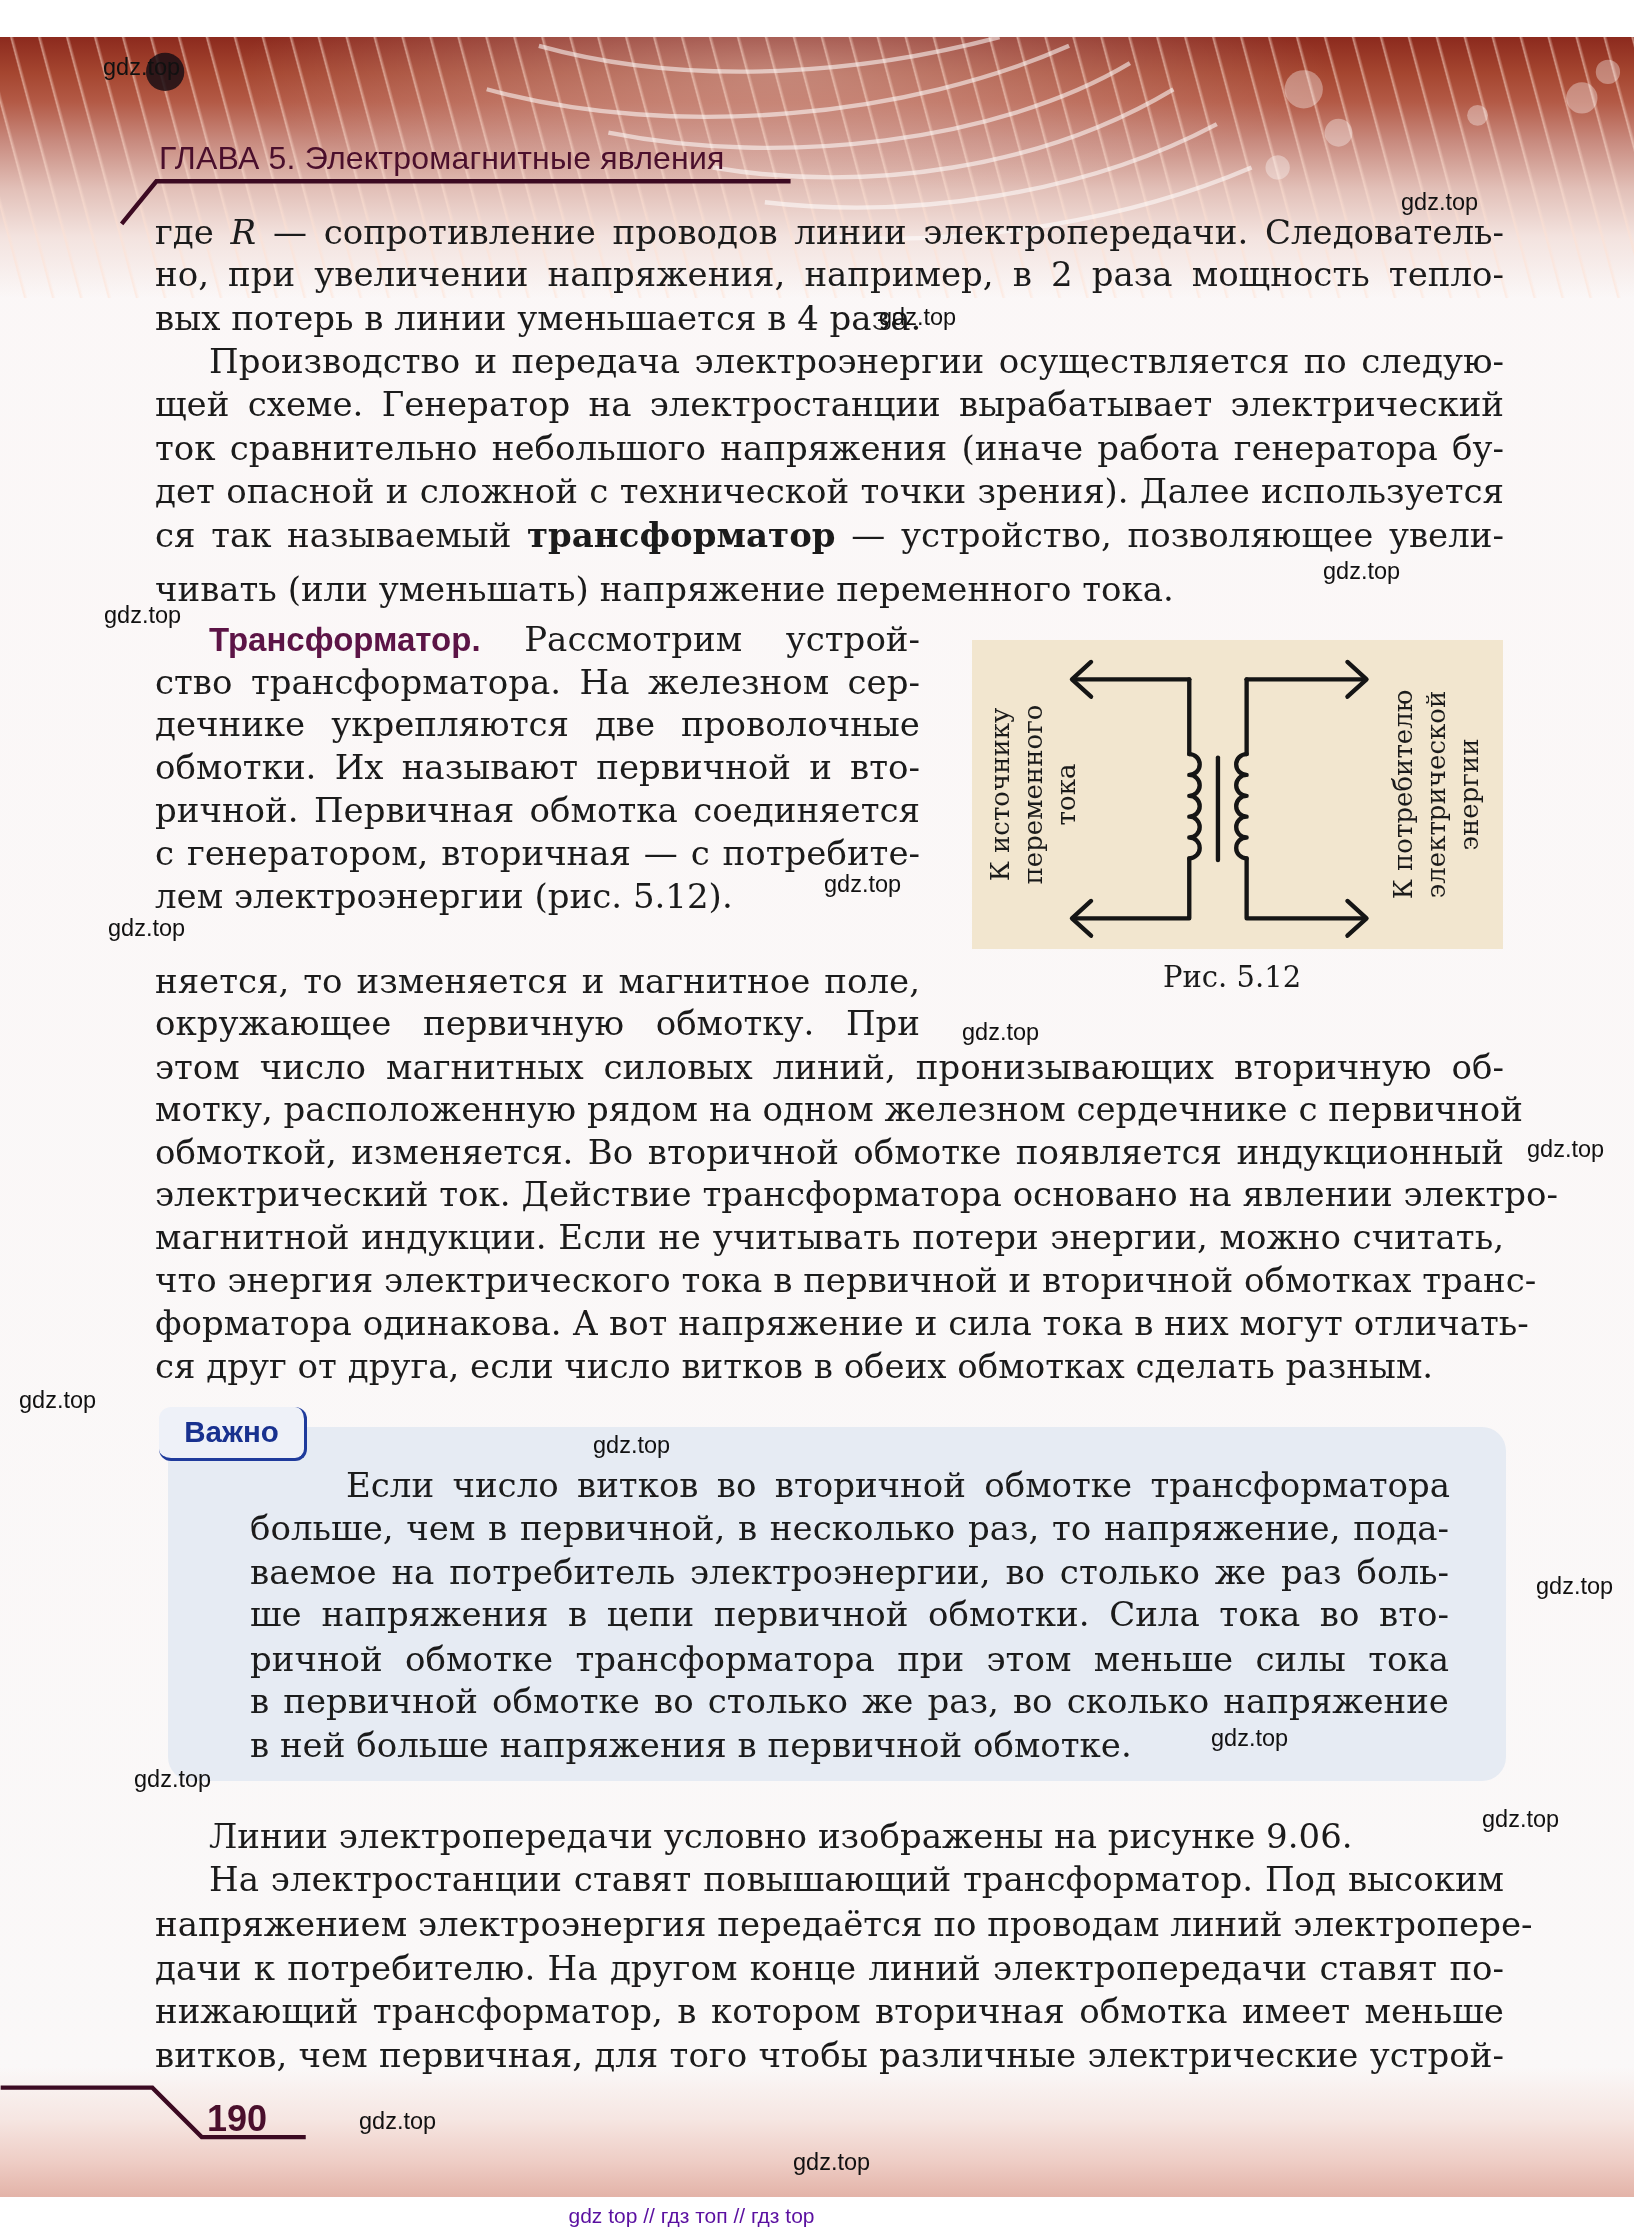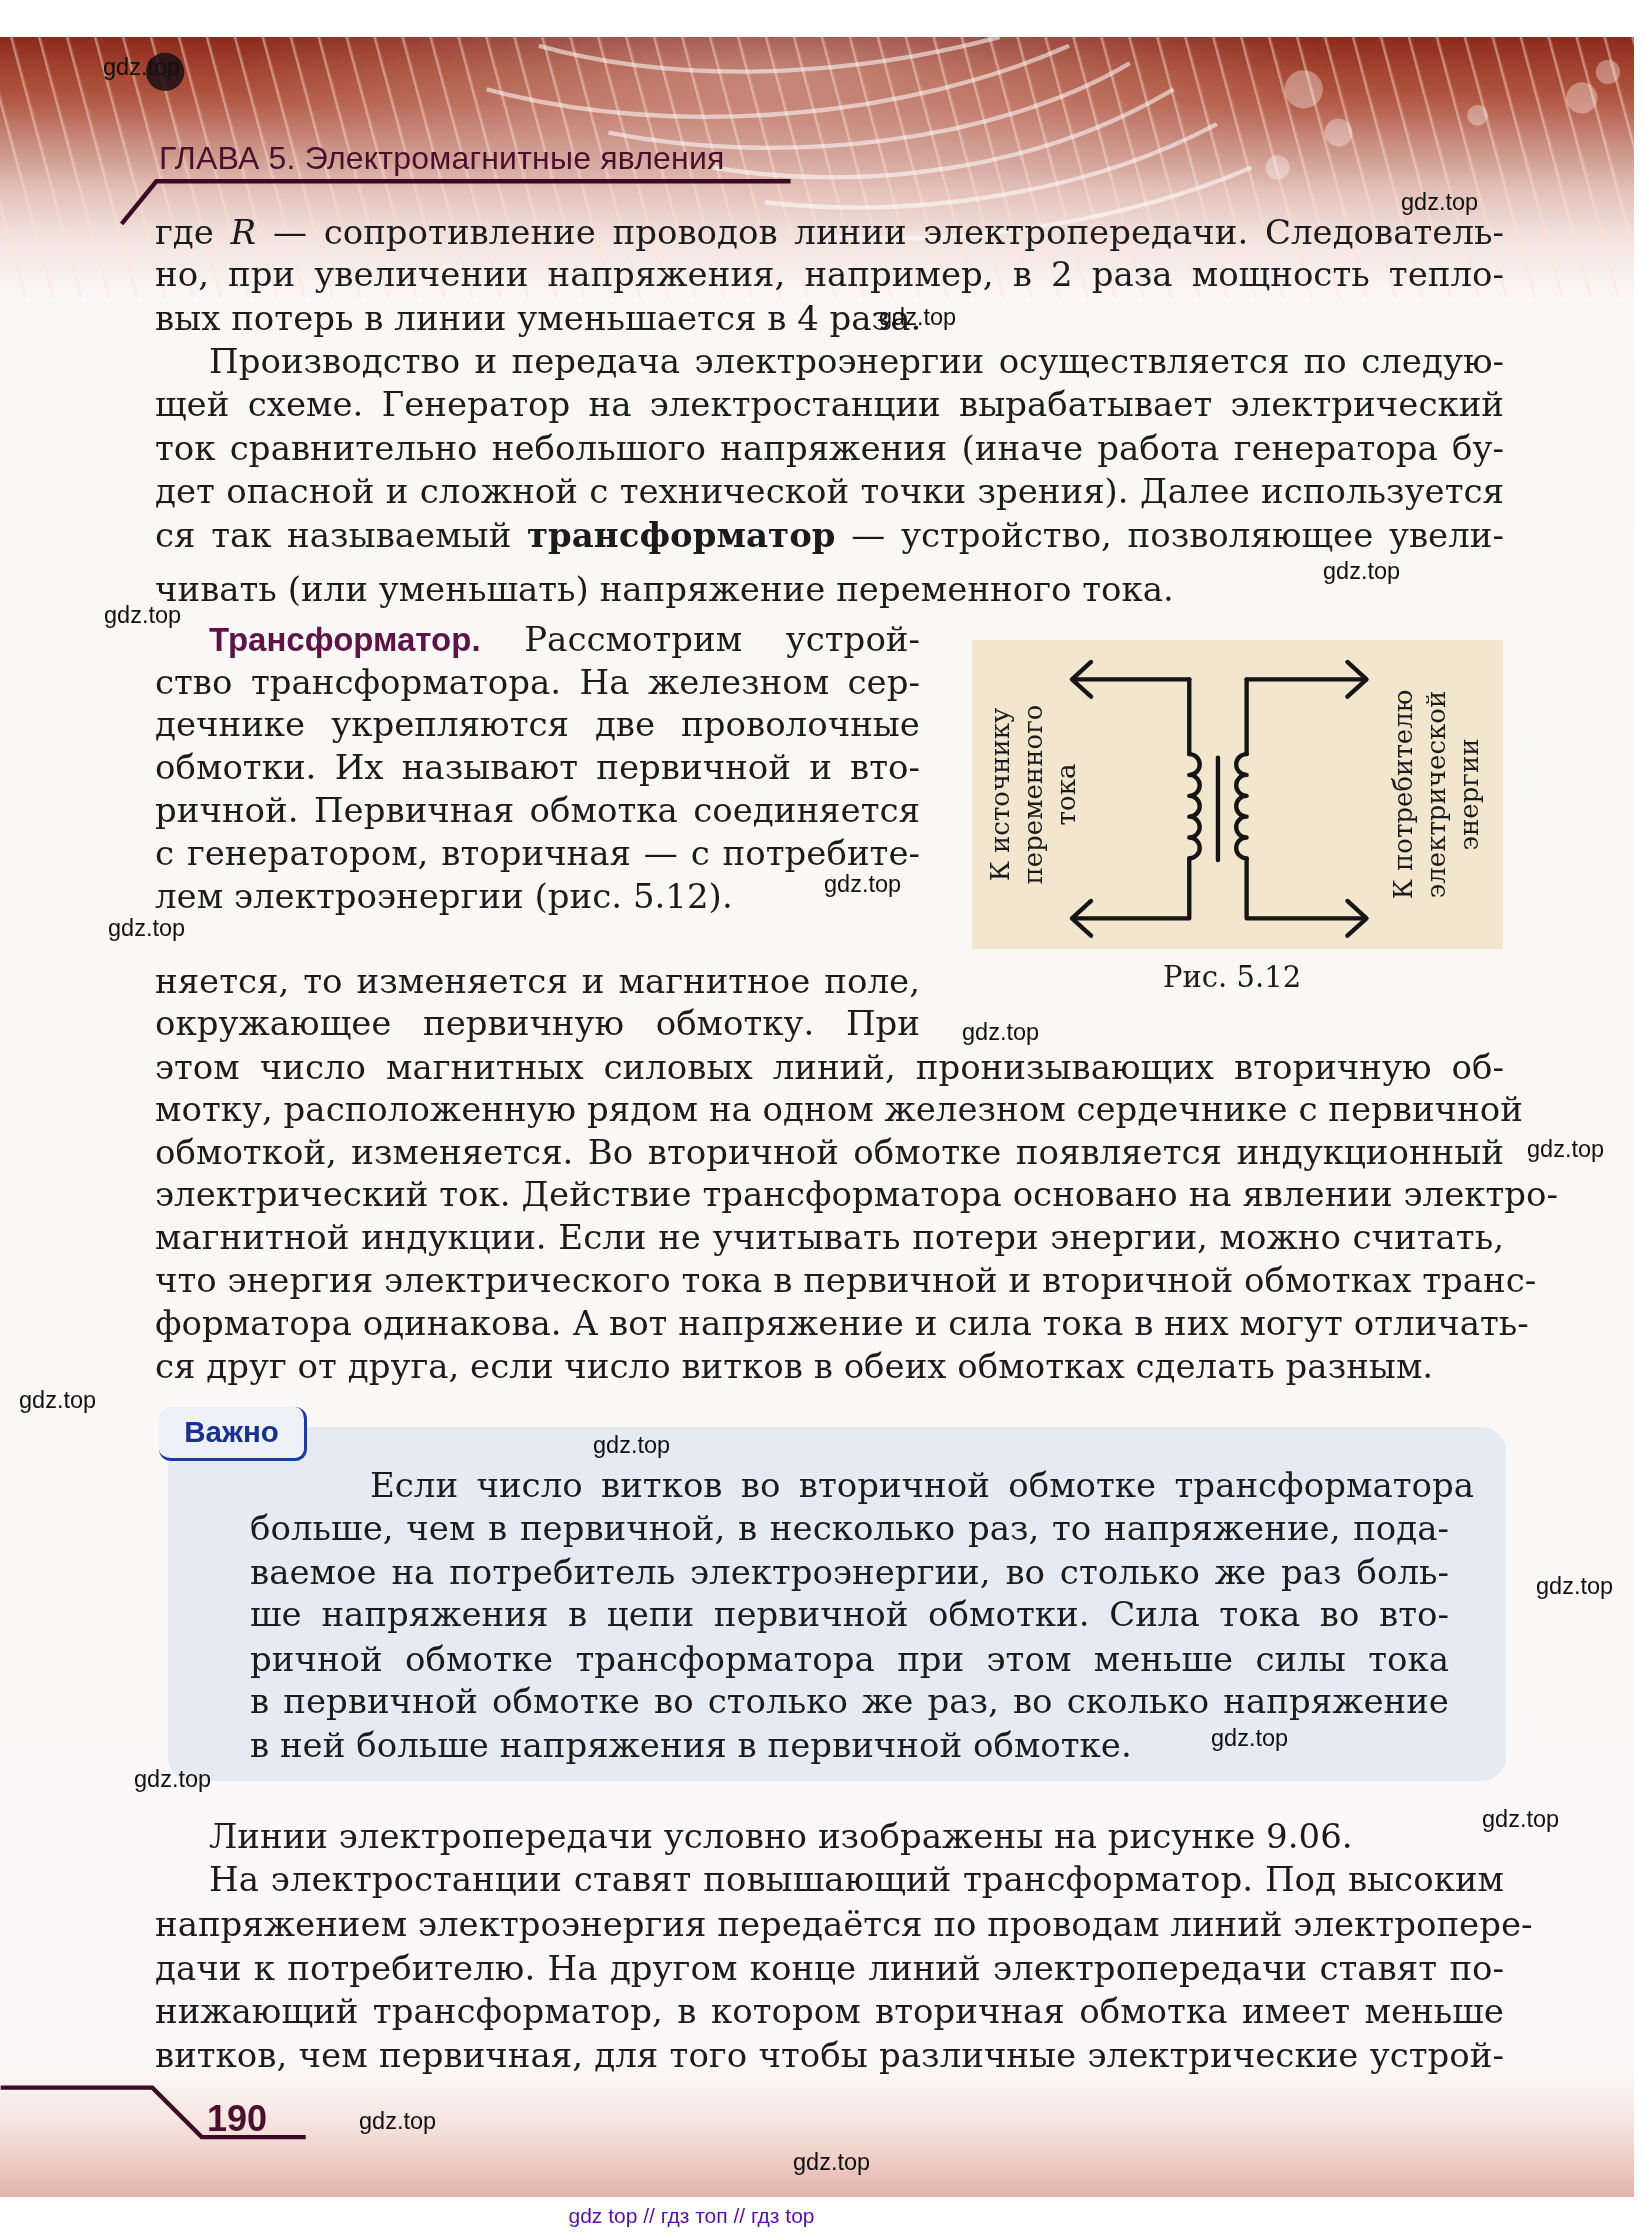--- a/index.html
+++ b/index.html
@@ -22,21 +22,21 @@
   .chapter-title { position:absolute; left:159px; top:103px; font-family:"Liberation Sans", sans-serif;
                    font-size:32px; color:#4a0f2c; letter-spacing:0.2px; white-space:nowrap; }
   .chapter-rule { position:absolute; left:0; top:0; }
   .line { position:absolute; left:155px; white-space:nowrap; font-size:34px; line-height:38px;
           text-align:justify; text-align-last:justify; }
   .line.short { text-align-last:left; }
   .line.narrow { width:765px; }
   .line.wide { width:1349px; }
   .line.box { left:250px; width:1199px; }
   .line.indent { left:209px; }
-  .line.box.indent { left:346px; width:1104px;margin-left:24px; }
+  .line.box.indent { left:346px; width:1104px; }
   .line.wide.indent { width:1295px; }
   .line.narrow.indent { width:711px; }
   .bold { font-weight:bold; }
   .italic { font-style:italic; }
   .sec-heading { font-family:"Liberation Sans", sans-serif; font-weight:bold; color:#5c1446; font-size:33px; }
   .figure { position:absolute; left:972px; top:603px; width:531px; height:309px; background:#f2e6cf; }
   .fig-label { position:absolute; font-size:26px; line-height:33px; white-space:nowrap;
                transform-origin:left top; transform:rotate(-90deg); text-align:center; }
   .fig-caption { position:absolute; left:1163px; top:923px; font-size:29px; white-space:nowrap; }
   .important-box { position:absolute; left:168px; top:1390px; width:1338px; height:354px;

